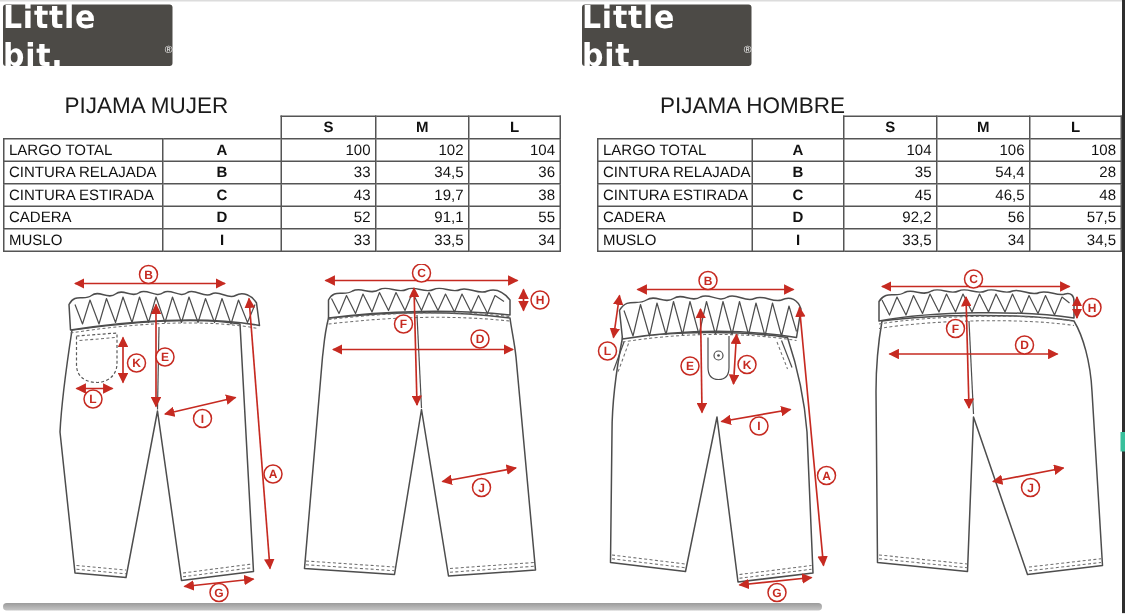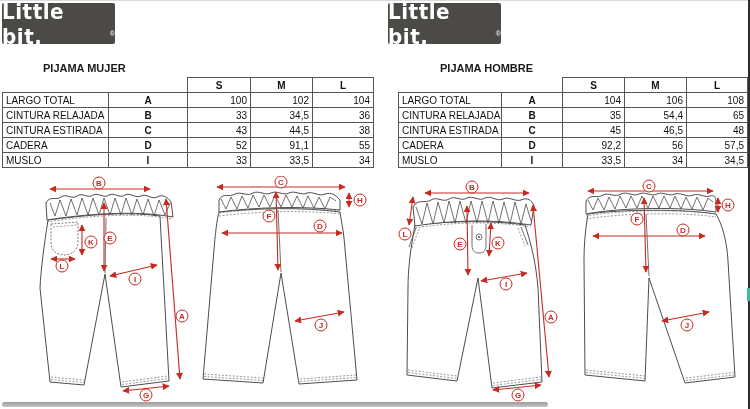--- a/index.html
+++ b/index.html
@@ -13,21 +13,21 @@
         background:linear-gradient(#9b9b9b,#c6c6c6);border-radius:3px;}
   
   .logo{position:absolute;top:3px;width:113px;height:41px;background:#4c4a46;border-radius:2px;
         display:flex;align-items:center;justify-content:center;color:#fff;}
   .logo .brand-text{font-family:"DejaVu Sans",sans-serif;font-weight:bold;font-size:20px;
         letter-spacing:0.5px;transform:scaleY(1.05);}
   .logo .reg{font-size:7px;align-self:flex-end;margin:0 0 7px 1px;}
   .logo-left{left:2px;}
   .logo-right{left:388px;}
   
-  .sec-title{position:absolute;top:62px;font-size:11px;font-weight:bold;color:#1b1b1b;padding-left:40px;}
+  .sec-title{position:absolute;top:62px;font-size:15px;font-weight:normal;color:#1b1b1b;padding-left:40px;}
   .title-left{left:3px;}
   .title-right{left:400px;}
   
   table.spec{position:absolute;top:77px;border-collapse:collapse;table-layout:fixed;
         font-size:10px;color:#111;}
   .table-left{left:2px;width:371px;}
   .table-right{left:398px;width:349px;}
   table.spec td{border:1px solid #555;height:14px;padding:0 3px;vertical-align:middle;
         overflow:hidden;white-space:nowrap;}
   table.spec td.noborder{border:none;}
@@ -97,21 +97,21 @@
       <td>CINTURA RELAJADA</td>
       <td class="letter">B</td>
       <td class="val">33</td>
       <td class="val">34,5</td>
       <td class="val">36</td>
     </tr>
     <tr>
       <td>CINTURA ESTIRADA</td>
       <td class="letter">C</td>
       <td class="val">43</td>
-      <td class="val">44,5</td>
+      <td class="val">19,7</td>
       <td class="val">38</td>
     </tr>
     <tr>
       <td>CADERA</td>
       <td class="letter">D</td>
       <td class="val">52</td>
       <td class="val">91,1</td>
       <td class="val">55</td>
     </tr>
     <tr>
@@ -207,21 +207,21 @@
       <td class="letter">A</td>
       <td class="val">104</td>
       <td class="val">106</td>
       <td class="val">108</td>
     </tr>
     <tr>
       <td>CINTURA RELAJADA</td>
       <td class="letter">B</td>
       <td class="val">35</td>
       <td class="val">54,4</td>
-      <td class="val">65</td>
+      <td class="val">28</td>
     </tr>
     <tr>
       <td>CINTURA ESTIRADA</td>
       <td class="letter">C</td>
       <td class="val">45</td>
       <td class="val">46,5</td>
       <td class="val">48</td>
     </tr>
     <tr>
       <td>CADERA</td>

